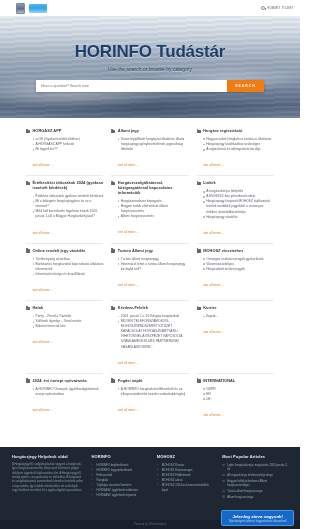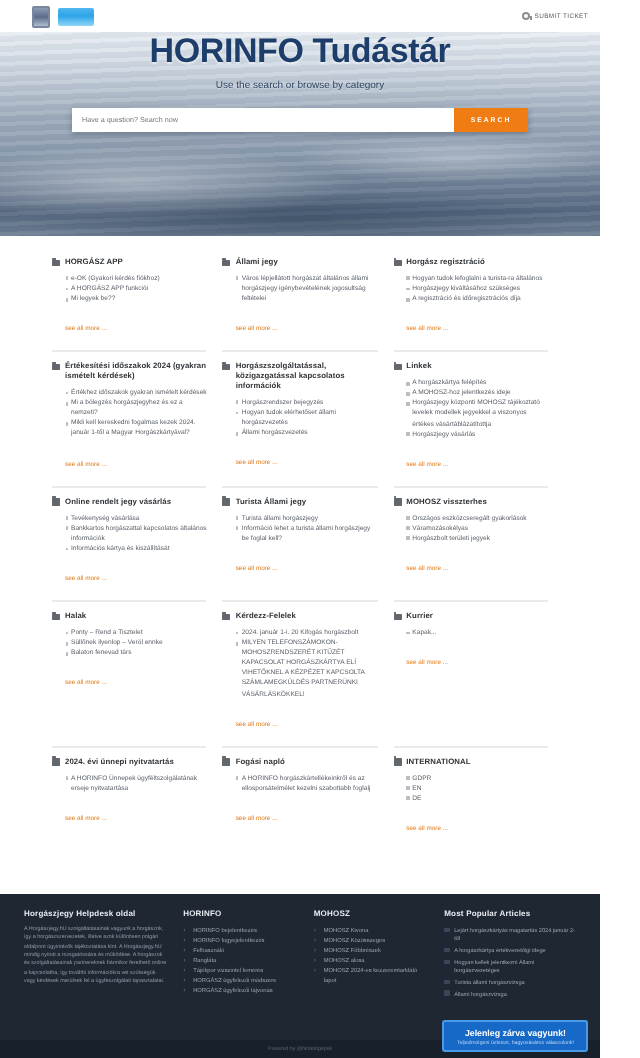--- a/index.html
+++ b/index.html
@@ -49,21 +49,21 @@
                       #8d9db0 58%, #6e7f95 74%, #55677f 88%, #6d7e92 100%);
   }
   .hero::before {
     content: ""; position: absolute; inset: 0;
     background:
       radial-gradient(ellipse 160px 26px at 22% 74%, rgba(255,255,255,.38), transparent 70%),
       radial-gradient(ellipse 120px 18px at 76% 62%, rgba(255,255,255,.30), transparent 70%),
       radial-gradient(ellipse 200px 22px at 50% 92%, rgba(40,58,80,.45), transparent 70%),
       repeating-linear-gradient(178deg, rgba(255,255,255,.07) 0 2px, rgba(70,90,115,.07) 2px 5px);
   }
-  .hero-inner { position: relative; z-index: 2; text-align: center; }
+  .hero-inner { position: relative; z-index: 2; text-align: center; padding-top: 26px; }
   .hero h1 {
     font-size: 17px; font-weight: bold; color: #1d3d6b;
     letter-spacing: -0.2px; text-shadow: 0 1px 1px rgba(255,255,255,.55);
   }
   .hero .sub {
     font-size: 5px; color: #2c4360; margin-top: 4px;
     text-shadow: 0 .5px .5px rgba(255,255,255,.5);
   }
   .searchbar {
     margin: 8px auto 0; width: 228px; height: 12px;

